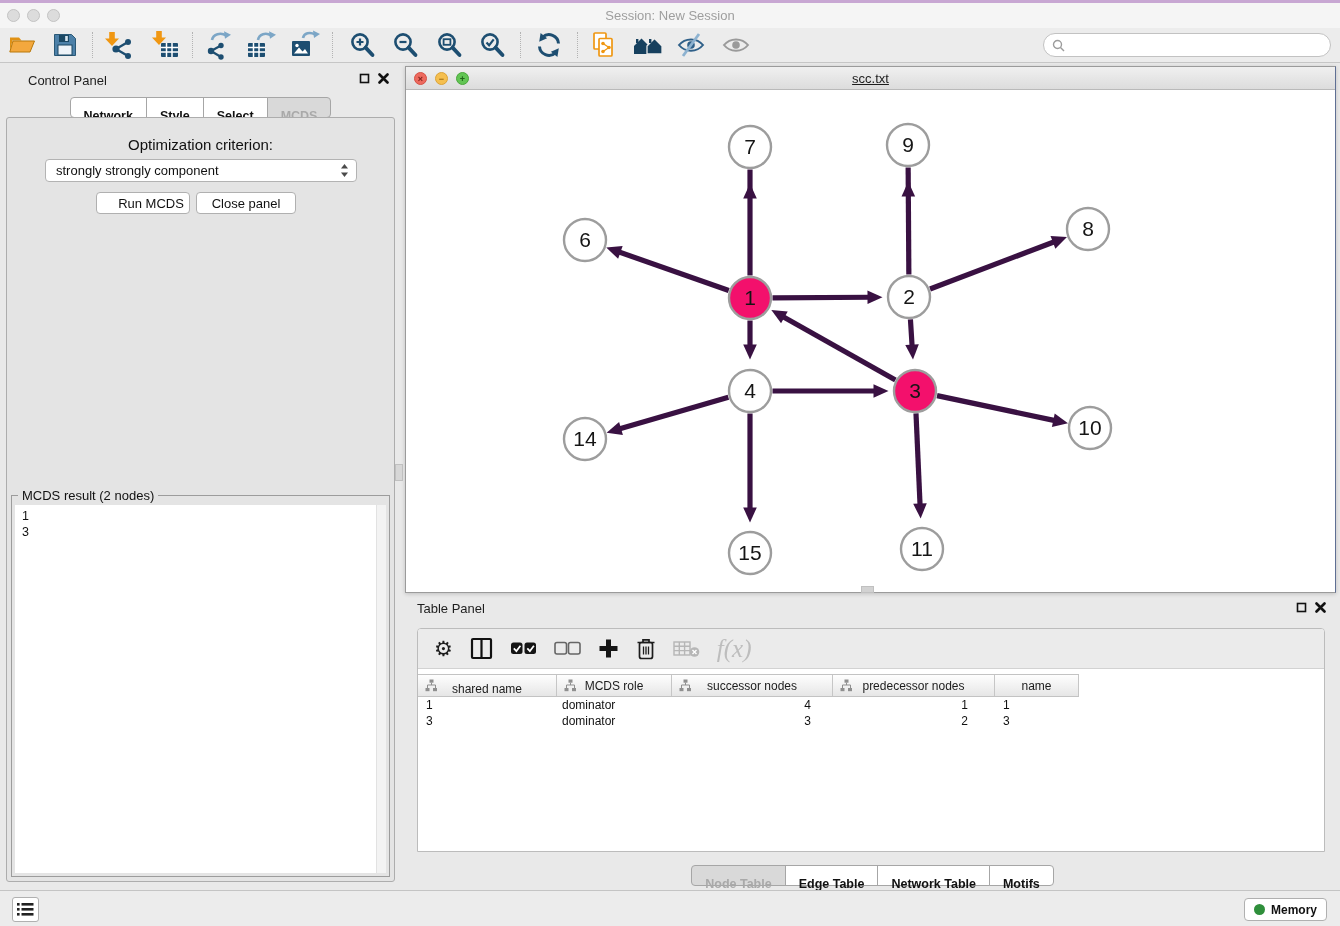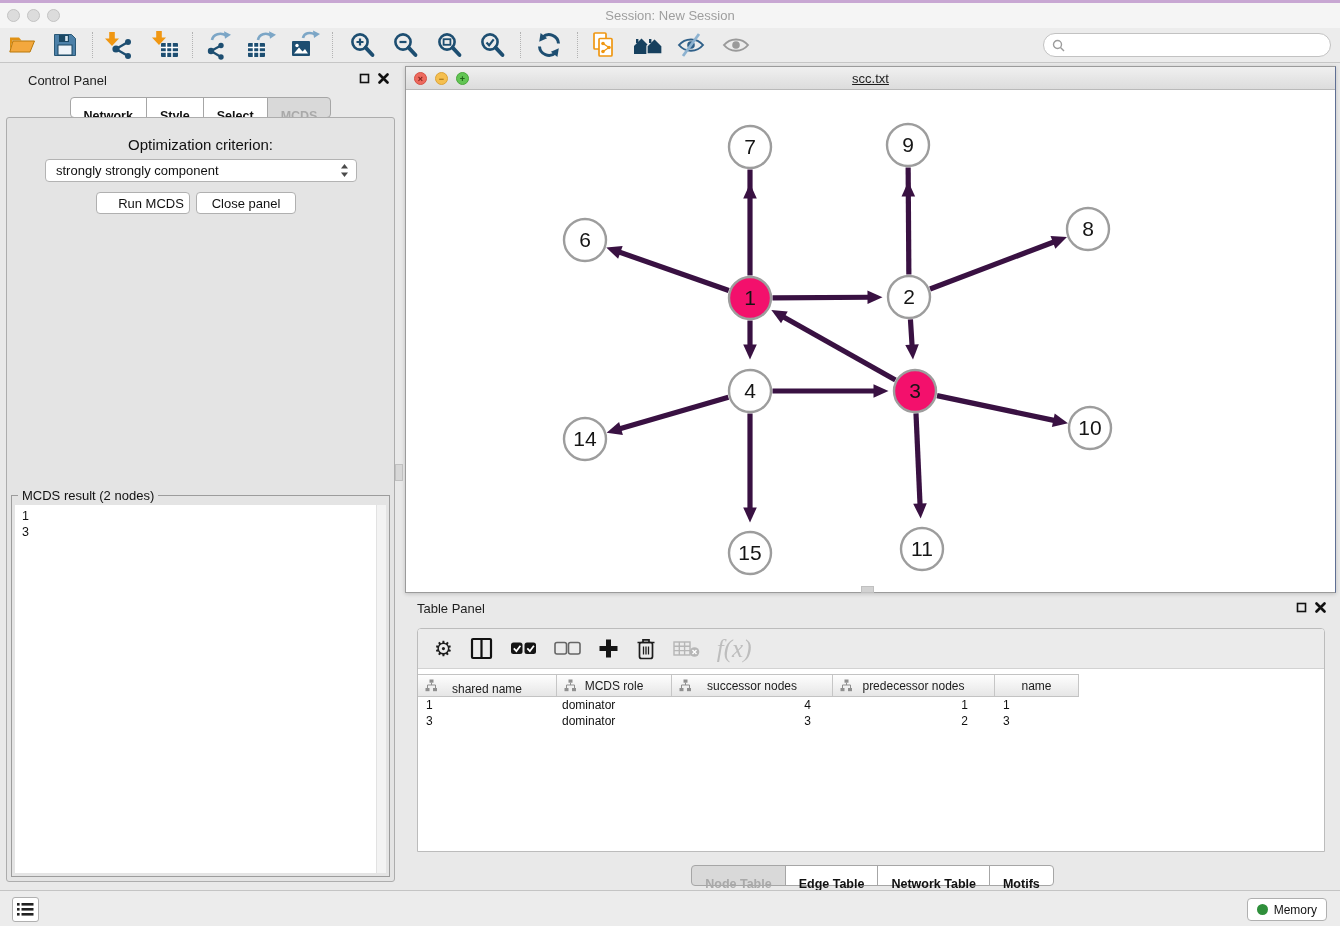--- a/index.html
+++ b/index.html
@@ -106,21 +106,21 @@
   #tp-tabs{top:270px;}
 
   
   #status-bar{position:absolute;left:0;top:890px;width:1340px;height:36px;background:#ececec;
       border-top:1px solid #c4c4c4;box-sizing:border-box;}
   #list-btn{position:absolute;left:12px;top:6px;width:27px;height:25px;background:#fff;
       border:1px solid #b0b0b0;border-radius:3px;box-sizing:border-box;display:flex;
       align-items:center;justify-content:center;}
   #memory-btn{position:absolute;right:13px;top:7px;height:23px;background:#fff;
       border:1px solid #b0b0b0;border-radius:4px;box-sizing:border-box;display:flex;
-      align-items:center;gap:6px;padding:0 9px;font-size:12px;color:#111;}
+      align-items:center;gap:6px;padding:0 9px;font-size:12px;color:#111;font-weight:bold;}
   #memory-dot{width:11px;height:11px;border-radius:50%;background:#2f8f3b;}
 </style>
 </head>
 <body>
 
 <div id="app">
 
   <div id="mac-strip"></div>
 
   <div id="titlebar">

